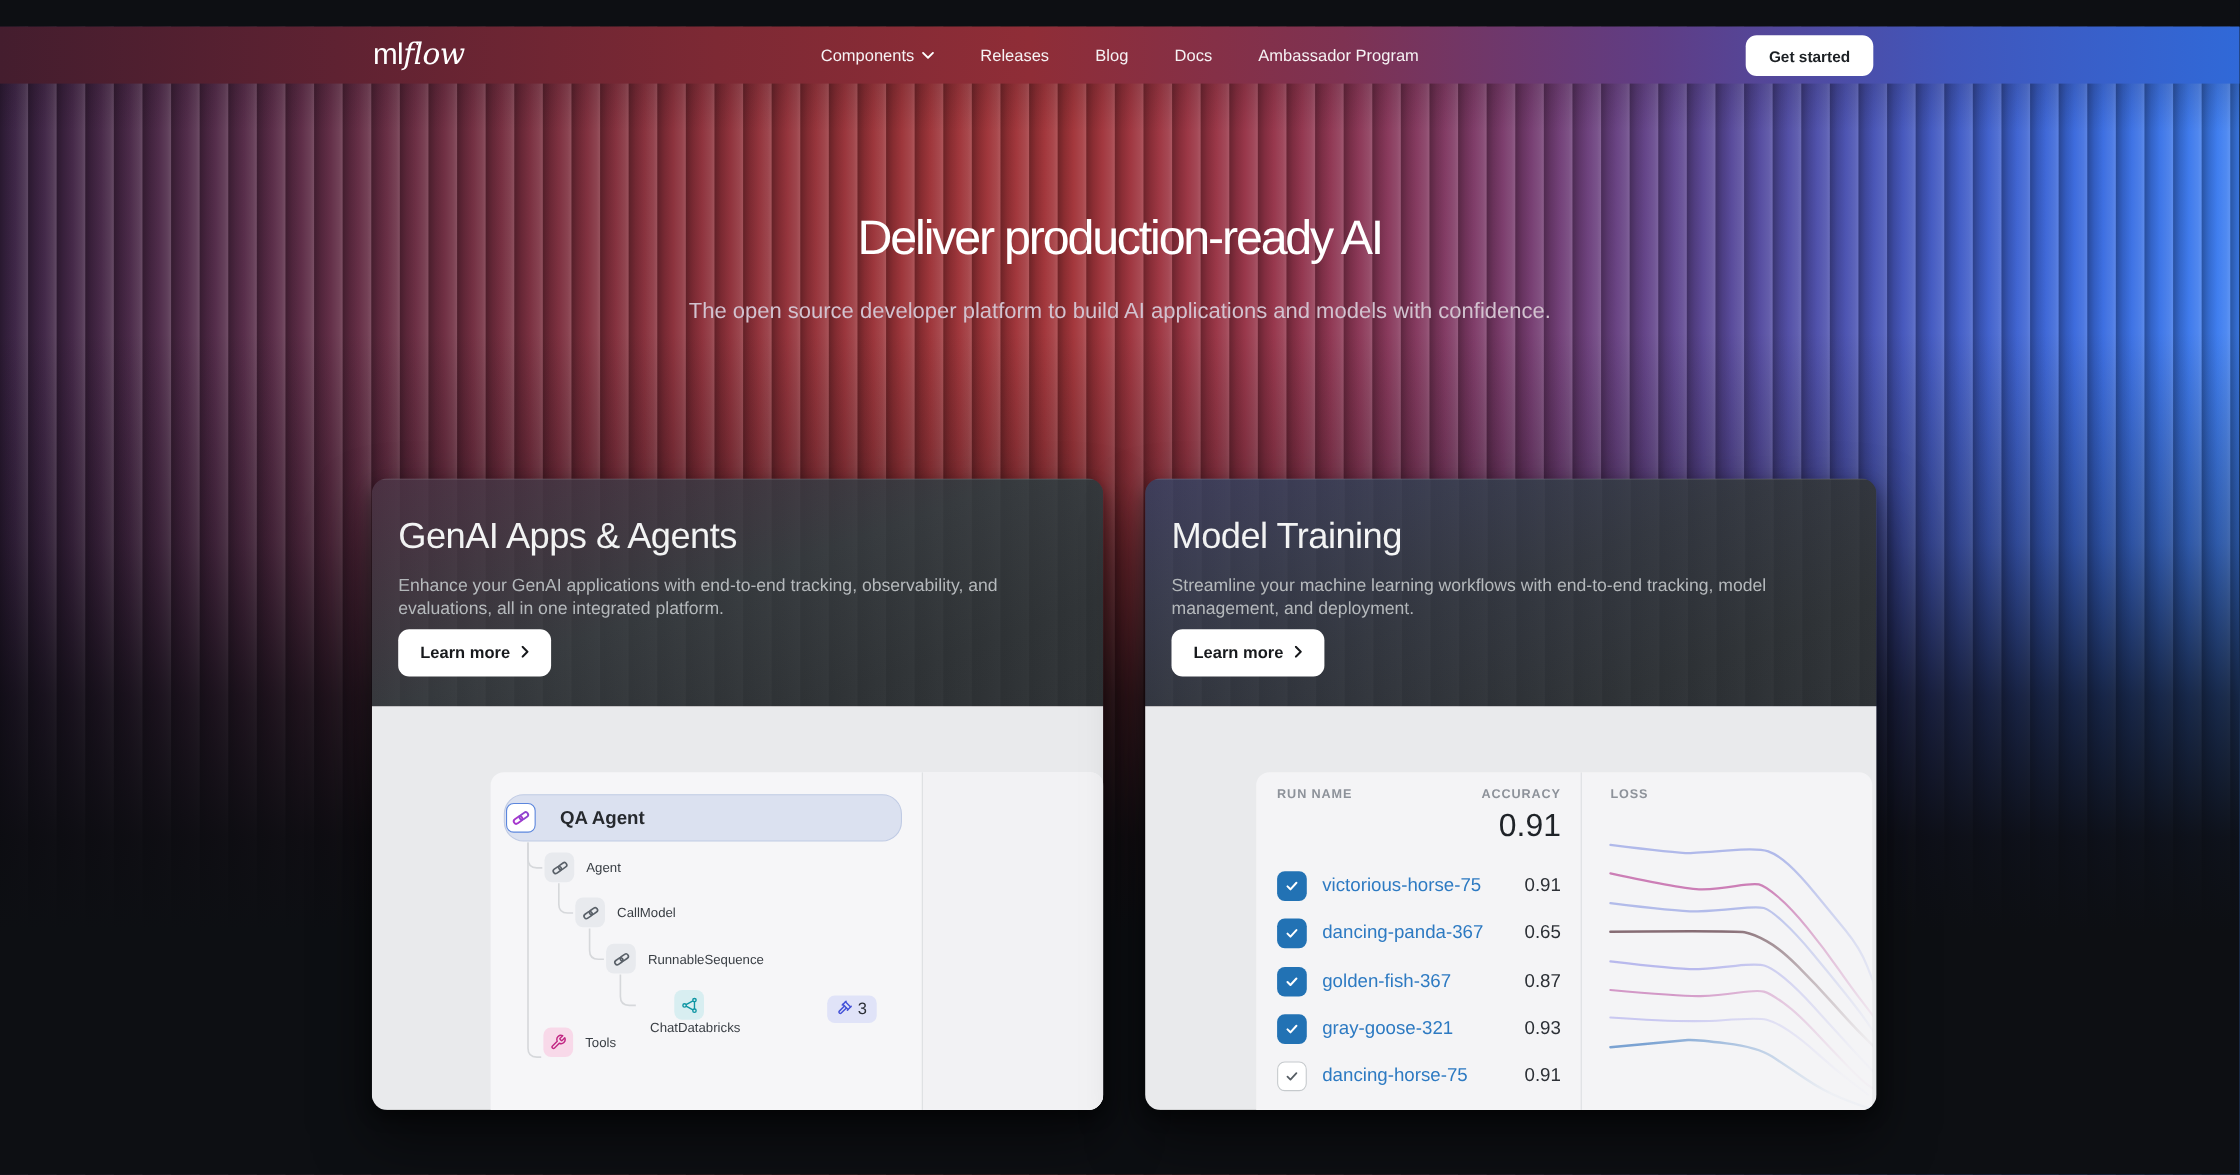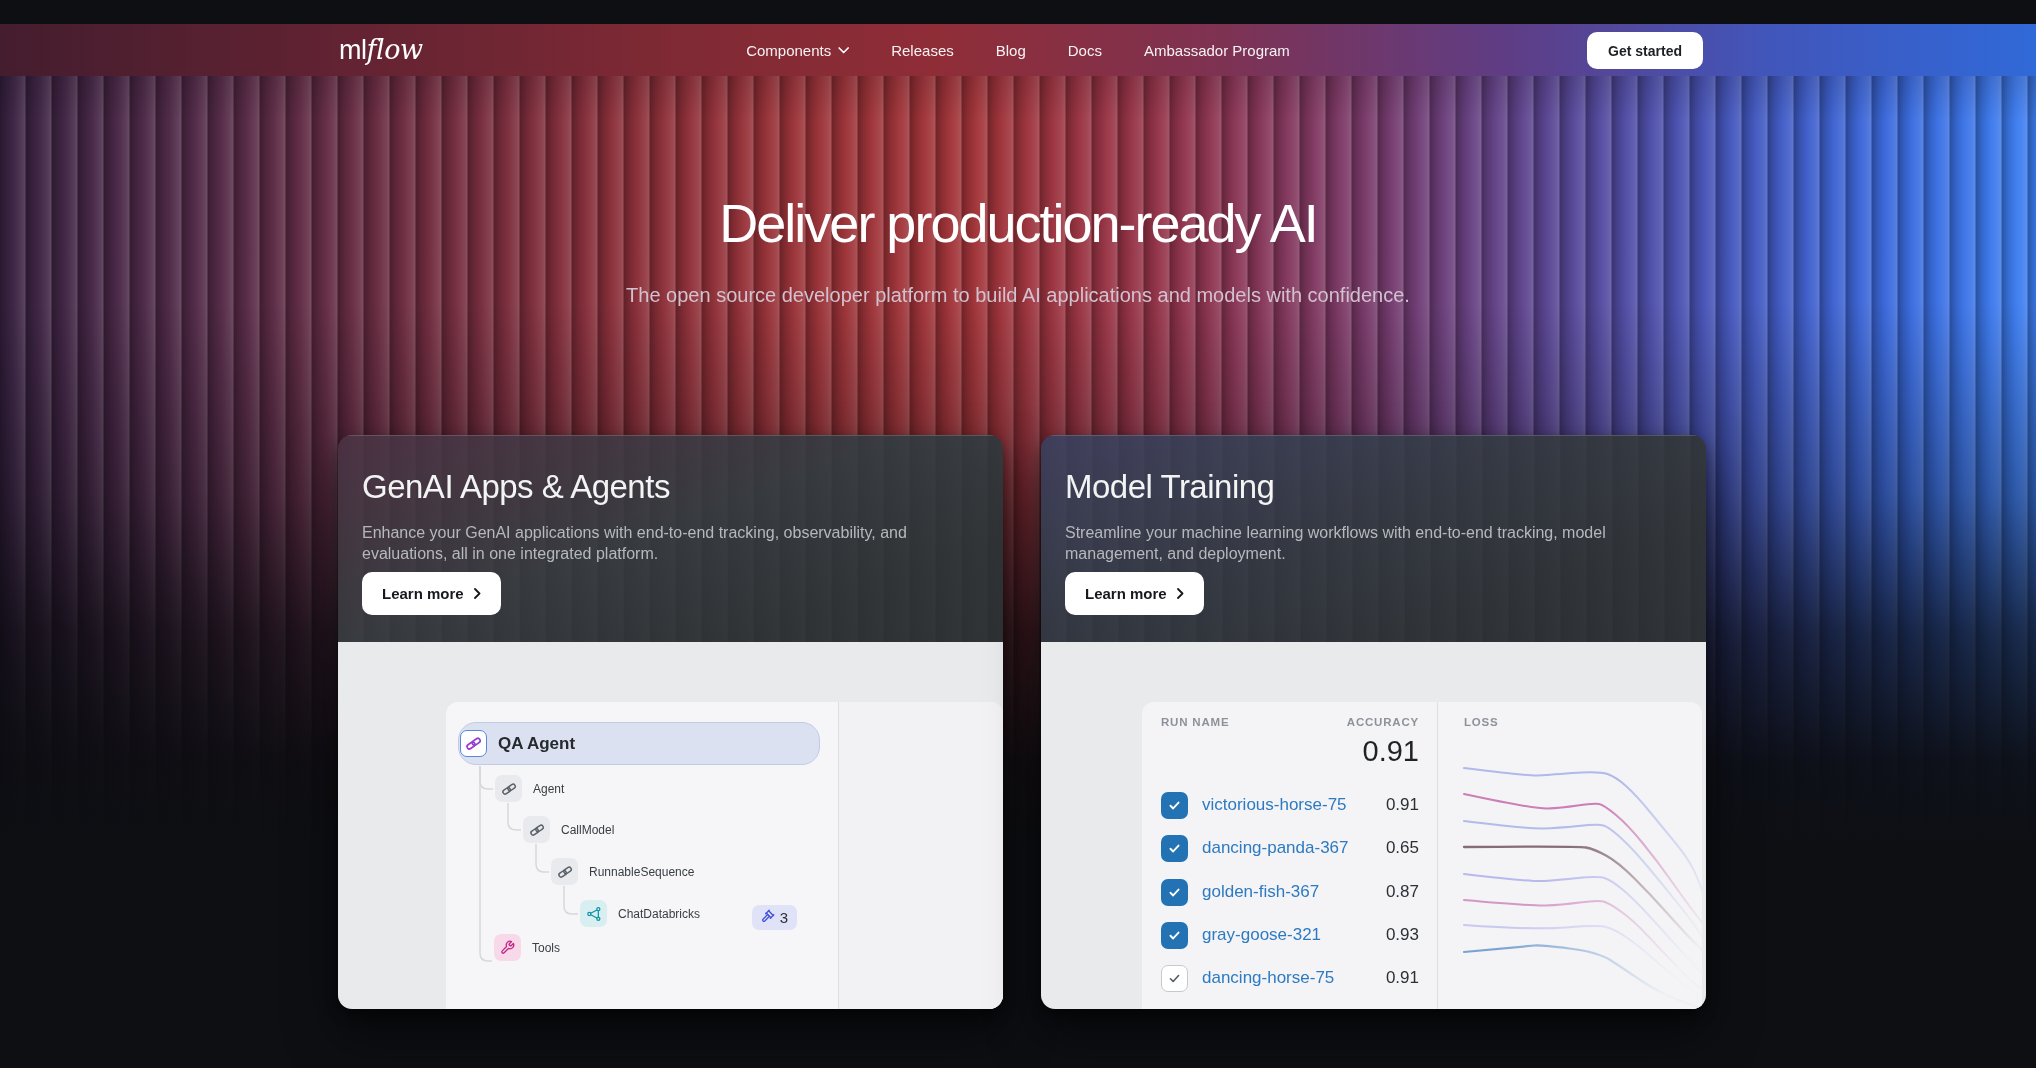--- a/index.html
+++ b/index.html
@@ -38,21 +38,21 @@
     display:flex; align-items:center; gap:42px; }
   .nav-link { color:#f6f2f4; font-size:15px; display:flex; align-items:center; gap:7px;
     cursor:pointer; white-space:nowrap; }
   .nav-link svg { display:block; }
   .nav-cta { position:absolute; right:0; top:8px; height:37px; background:#fff;
     border:none; border-radius:10px; padding:0 21px; font-size:14px; font-weight:700;
     color:#1c2024; font-family:inherit; cursor:pointer; }
 
   
   .hero { position:absolute; top:168px; left:0; width:2036px; text-align:center; }
-  .hero-title { color:#ffffff; font-size:54px; font-weight:500; letter-spacing:-2px; }
+  .hero-title { color:#ffffff; font-size:44px; font-weight:500; letter-spacing:-2px; }
   .hero-sub { margin-top:30px; color:#d2c2cf; font-size:20px; font-weight:400; }
 
   
   .card { position:absolute; top:411px; width:665px; height:574px; border-radius:14px;
     overflow:hidden; box-shadow:0 26px 50px rgba(0,0,0,0.50), 0 6px 14px rgba(0,0,0,0.40); }
   .card-genai { left:338px; }
   .card-training { left:1041px; }
   .card-header { position:relative; height:207px; padding:33px 44px 0 24px; }
   .card-genai .card-header {
     background:linear-gradient(160deg,#4c3143 0%,#413640 24%,#363a3e 48%,#2f3336 78%,#2d3134 100%); }
@@ -78,21 +78,21 @@
   .tree-connectors { position:absolute; left:0; top:0; }
   .tree-row { position:absolute; display:flex; align-items:center; }
   .tree-icon { width:27px; height:27px; border-radius:7px; display:flex; align-items:center;
     justify-content:center; flex:0 0 27px; }
   .tree-icon.gray { background:#e8eaee; color:#596068; }
   .tree-icon.cyan { background:#d8eef1; color:#0e95a3; }
   .tree-icon.pink { background:#f8d9e9; color:#c22884; }
   .tree-label { margin-left:11px; font-size:12px; color:#393e44; white-space:nowrap; }
   .selected-row { position:absolute; left:12px; top:20px; width:362px; height:43px;
     background:#dbe1f0; border:1px solid #c0cbe4; border-radius:18px; display:flex;
-    align-items:center; padding-left:1px; cursor:pointer; }
+    align-items:center; padding-left:1px; cursor:pointer;gap:11px; }
   .root-icon { width:27px; height:27px; background:#fff; border:1.5px solid #5b86dd;
     border-radius:7px; display:flex; align-items:center; justify-content:center; color:#a637cd; }
   .root-label { margin-left:11px; font-size:17px; font-weight:700; color:#26292e; }
   .count-badge { position:absolute; left:306px; top:203px; width:45px; height:25px;
     background:#e0e3f8; border-radius:7px; display:flex; align-items:center;
     justify-content:center; gap:5px; color:#2b2f36; font-size:15px; }
 
   
   .runs-panel { position:absolute; left:101px; top:60px; width:560px; height:307px;
     background:#f4f4f6; border-radius:12px 12px 0 0; overflow:hidden; }
@@ -220,21 +220,21 @@
             <svg width="16" height="16" viewBox="0 0 24 24">
                 <g fill="none" stroke="currentColor" stroke-width="2.2" transform="rotate(-35 12 12)">
                   <rect x="1.5" y="9" width="12" height="6.5" rx="3.2"></rect>
                   <rect x="10.5" y="9" width="12" height="6.5" rx="3.2"></rect>
                 </g>
               </svg>
           </span>
           <span class="tree-label">RunnableSequence</span>
         </div>
 
-        <div class="tree-row" style="left:134px; top:198px;">
+        <div class="tree-row" style="left:134px; top:198px;flex-direction:column;">
           <span class="tree-icon cyan">
             <svg width="16" height="16" viewBox="0 0 24 24" fill="none" stroke="currentColor" stroke-width="1.9">
                 <circle cx="5" cy="12" r="2.3"></circle>
                 <circle cx="18.5" cy="4.8" r="2.3"></circle>
                 <circle cx="18.5" cy="19.2" r="2.3"></circle>
                 <path d="M7.1 10.9l9.3-5M7.1 13.1l9.3 5M18.5 7.2v9.6"></path>
               </svg>
           </span>
           <span class="tree-label">ChatDatabricks</span>
         </div>

